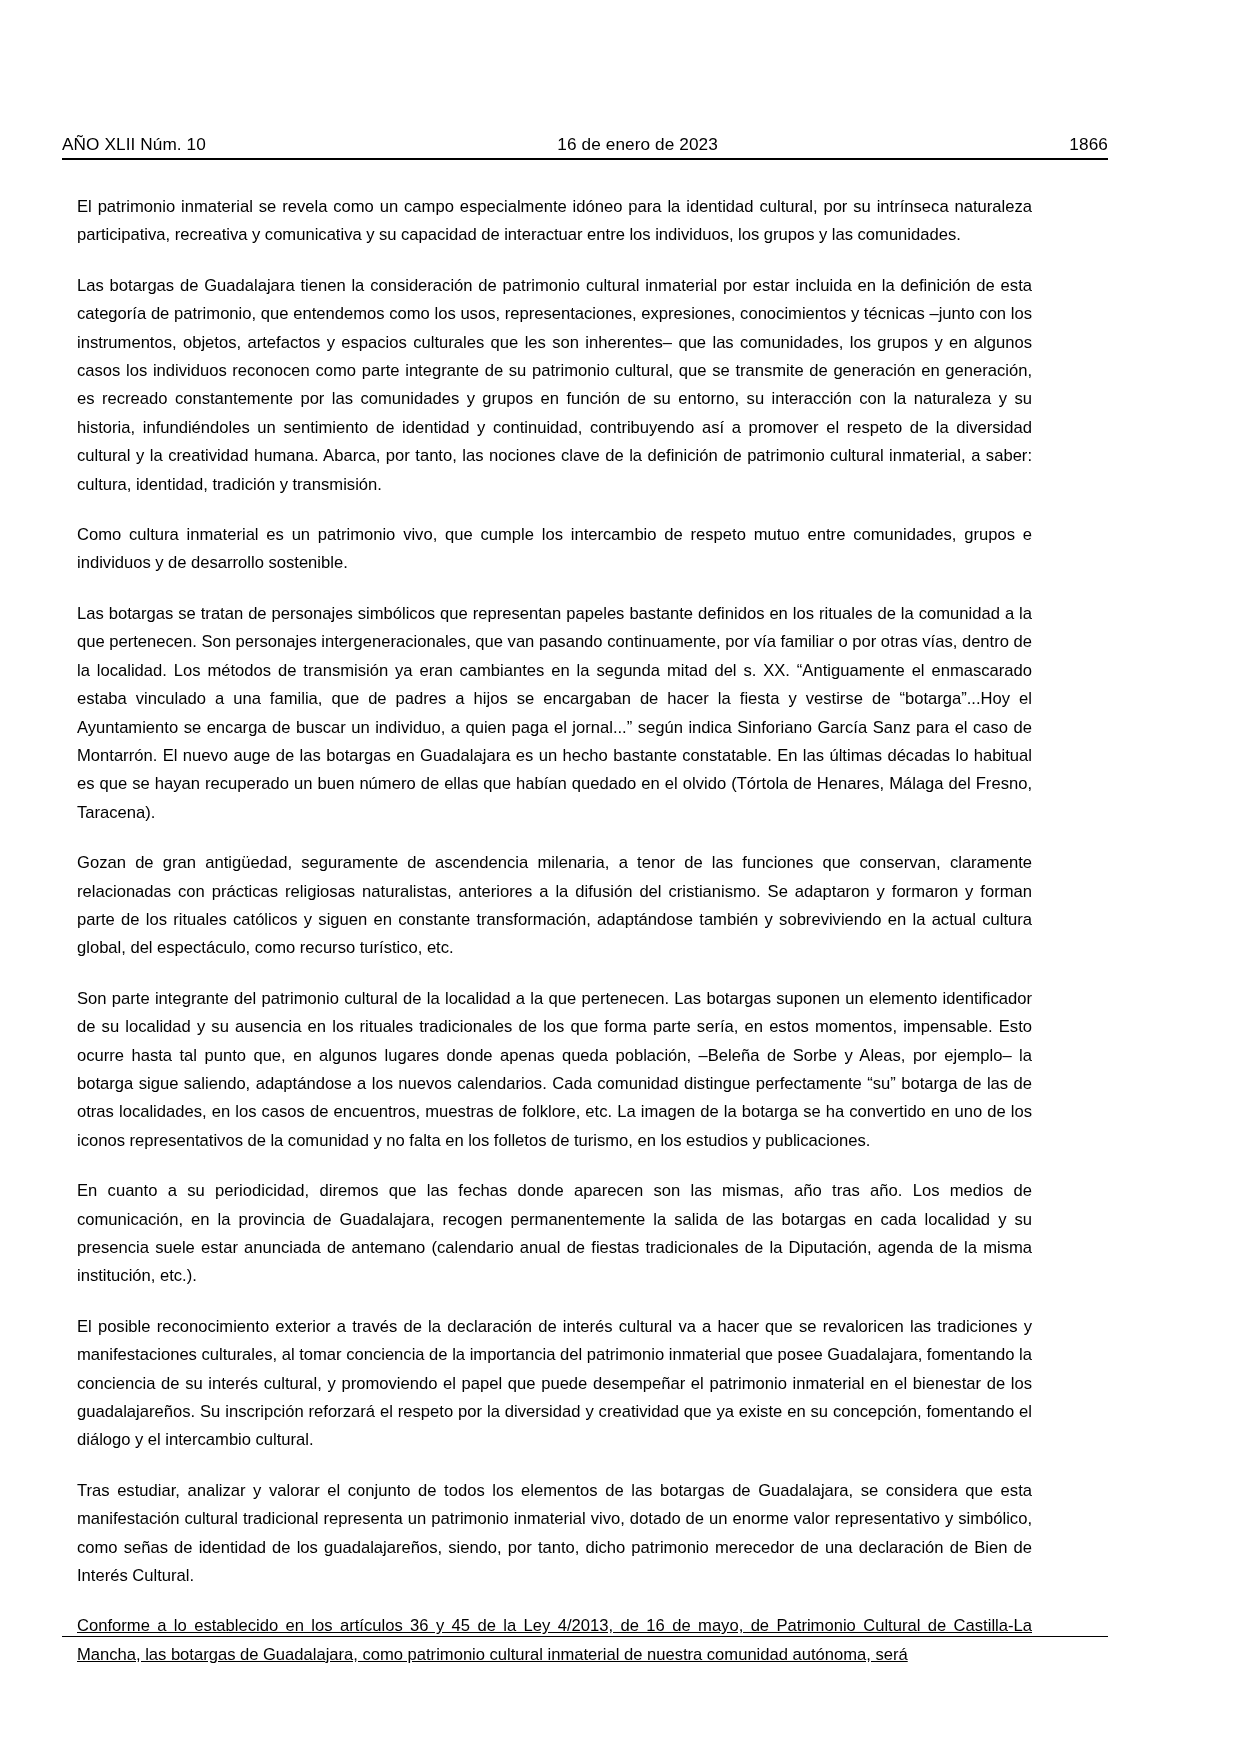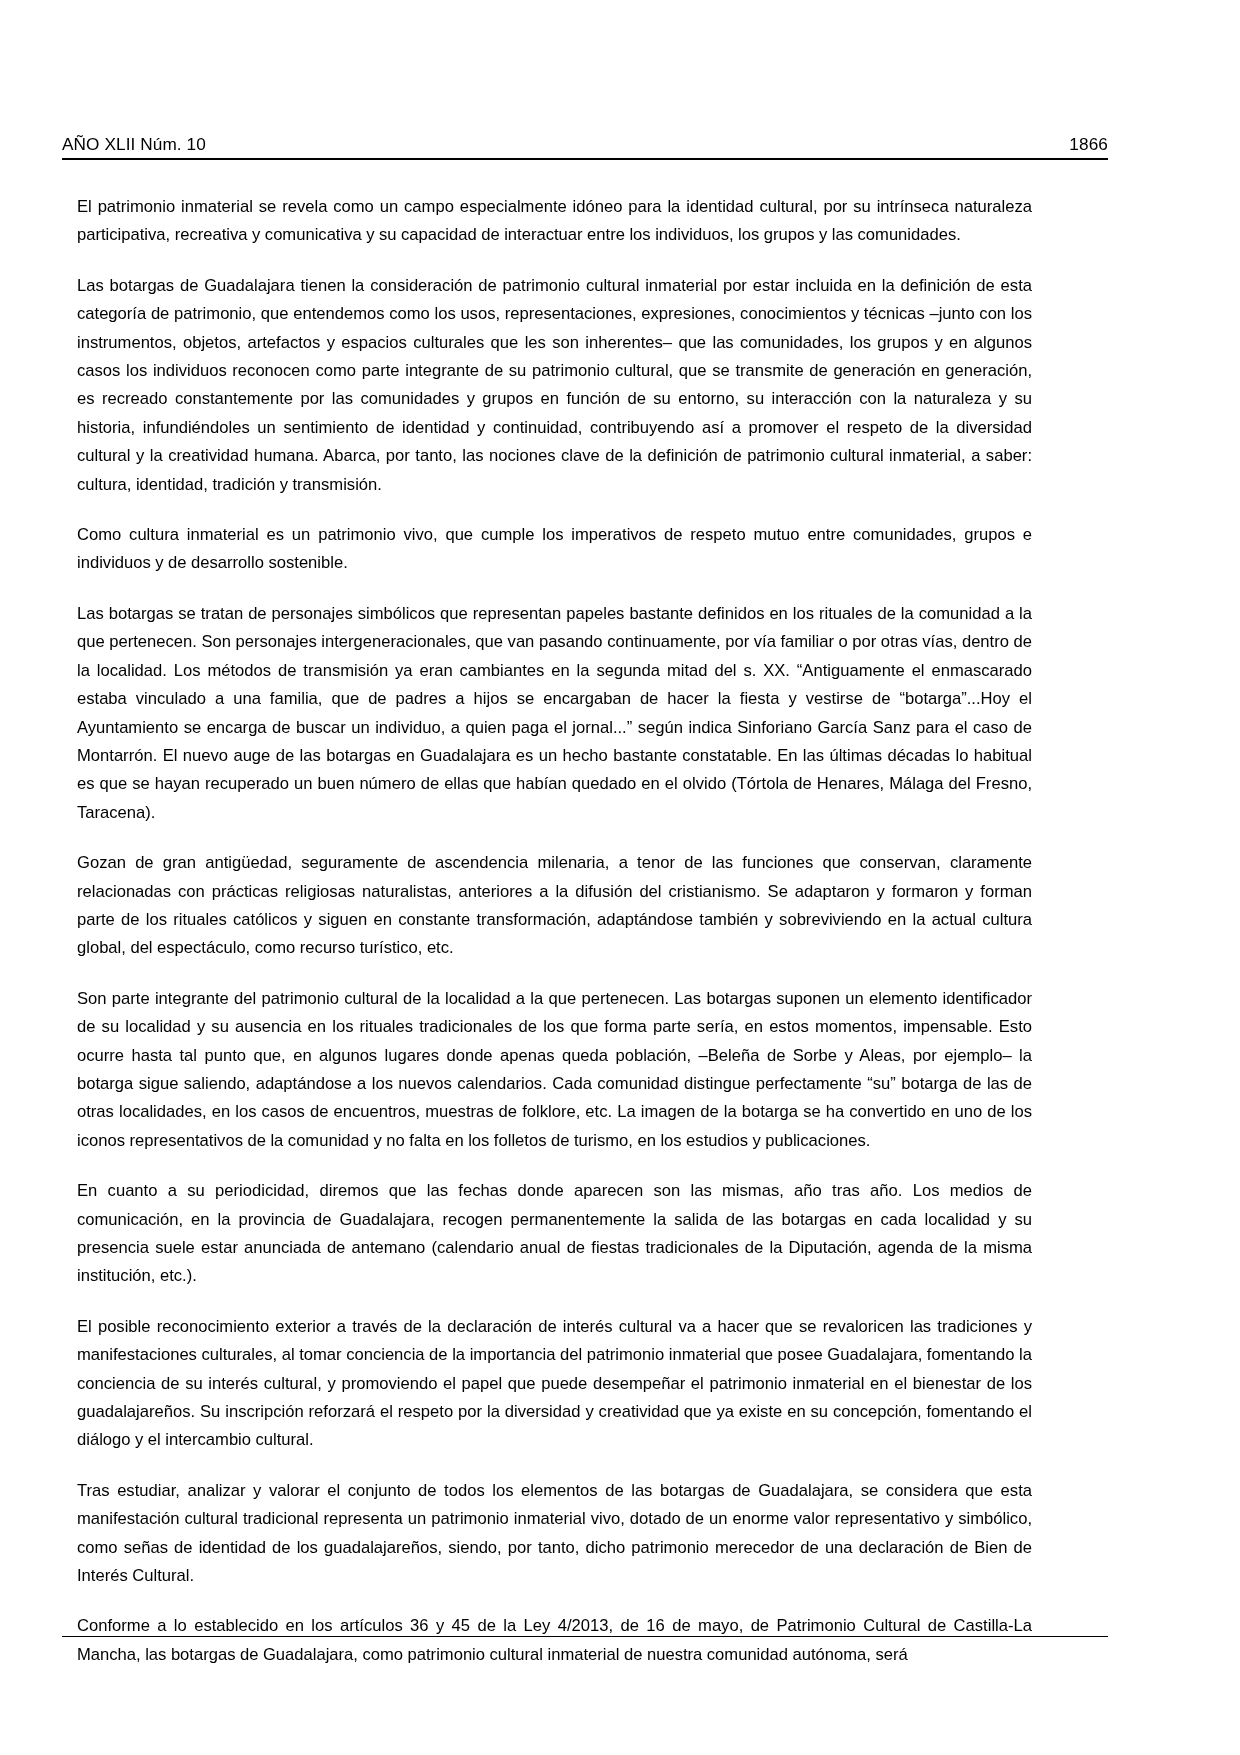--- a/index.html
+++ b/index.html
@@ -78,41 +78,43 @@
     margin-top: 25px;
   }
   .content p {
     margin: 0 0 22px 0;
     text-align: justify;
     text-align-last: left;
     word-spacing: -0.1px;
   }
   .content p.last {
     margin-bottom: 0;
+    text-decoration: underline;
   }
   .content p.plain {
     text-align: left;
   }
 </style>
 </head>
 <body>
 
 <div class="page">
 
   <div class="page-header">
     <span class="hdr-left">AÑO XLII  Núm. 10</span>
+    <span class="hdr-center">16 de enero de 2023</span>
     <span class="hdr-right">1866</span>
   </div>
 
   <div class="rule-top"></div>
 
   <div class="content">
     <p>El patrimonio inmaterial se revela como un campo especialmente idóneo para la identidad cultural, por su intrínseca naturaleza participativa, recreativa y comunicativa y su capacidad de interactuar entre los individuos, los grupos y las comunidades.</p>
     <p>Las botargas de Guadalajara tienen la consideración de patrimonio cultural inmaterial por estar incluida en la definición de esta categoría de patrimonio, que entendemos como los usos, representaciones, expresiones, conocimientos y técnicas –junto con los instrumentos, objetos, artefactos y espacios culturales que les son inherentes– que las comunidades, los grupos y en algunos casos los individuos reconocen como parte integrante de su patrimonio cultural, que se transmite de generación en generación, es recreado constantemente por las comunidades y grupos en función de su entorno, su interacción con la naturaleza y su historia, infundiéndoles un sentimiento de identidad y continuidad, contribuyendo así a promover el respeto de la diversidad cultural y la creatividad humana. Abarca, por tanto, las nociones clave de la definición de patrimonio cultural inmaterial, a saber: cultura, identidad, tradición y transmisión.</p>
-    <p>Como cultura inmaterial es un patrimonio vivo, que cumple los imperativos de respeto mutuo entre comunidades, grupos e individuos y de desarrollo sostenible.</p>
+    <p>Como cultura inmaterial es un patrimonio vivo, que cumple los intercambio de respeto mutuo entre comunidades, grupos e individuos y de desarrollo sostenible.</p>
     <p>Las botargas se tratan de personajes simbólicos que representan papeles bastante definidos en los rituales de la comunidad a la que pertenecen. Son personajes intergeneracionales, que van pasando continuamente, por vía familiar o por otras vías, dentro de la localidad. Los métodos de transmisión ya eran cambiantes en la segunda mitad del s. XX. “Antiguamente el enmascarado estaba vinculado a una familia, que de padres a hijos se encargaban de hacer la fiesta y vestirse de “botarga”...Hoy el Ayuntamiento se encarga de buscar un individuo, a quien paga el jornal...” según indica Sinforiano García Sanz para el caso de Montarrón. El nuevo auge de las botargas en Guadalajara es un hecho bastante constatable. En las últimas décadas lo habitual es que se hayan recuperado un buen número de ellas que habían quedado en el olvido (Tórtola de Henares, Málaga del Fresno, Taracena).</p>
     <p>Gozan de gran antigüedad, seguramente de ascendencia milenaria, a tenor de las funciones que conservan, claramente relacionadas con prácticas religiosas naturalistas, anteriores a la difusión del cristianismo. Se adaptaron y formaron y forman parte de los rituales católicos y siguen en constante transformación, adaptándose también y sobreviviendo en la actual cultura global, del espectáculo, como recurso turístico, etc.</p>
     <p>Son parte integrante del patrimonio cultural de la localidad a la que pertenecen. Las botargas suponen un elemento identificador de su localidad y su ausencia en los rituales tradicionales de los que forma parte sería, en estos momentos, impensable. Esto ocurre hasta tal punto que, en algunos lugares donde apenas queda población, –Beleña de Sorbe y Aleas, por ejemplo– la botarga sigue saliendo, adaptándose a los nuevos calendarios. Cada comunidad distingue perfectamente “su” botarga de las de otras localidades, en los casos de encuentros, muestras de folklore, etc. La imagen de la botarga se ha convertido en uno de los iconos representativos de la comunidad y no falta en los folletos de turismo, en los estudios y publicaciones.</p>
     <p>En cuanto a su periodicidad, diremos que las fechas donde aparecen son las mismas, año tras año. Los medios de comunicación, en la provincia de Guadalajara, recogen permanentemente la salida de las botargas en cada localidad y su presencia suele estar anunciada de antemano (calendario anual de fiestas tradicionales de la Diputación, agenda de la misma institución, etc.).</p>
     <p>El posible reconocimiento exterior a través de la declaración de interés cultural va a hacer que se revaloricen las tradiciones y manifestaciones culturales, al tomar conciencia de la importancia del patrimonio inmaterial que posee Guadalajara, fomentando la conciencia de su interés cultural, y promoviendo el papel que puede desempeñar el patrimonio inmaterial en el bienestar de los guadalajareños. Su inscripción reforzará el respeto por la diversidad y creatividad que ya existe en su concepción, fomentando el diálogo y el intercambio cultural.</p>
     <p>Tras estudiar, analizar y valorar el conjunto de todos los elementos de las botargas de Guadalajara, se considera que esta manifestación cultural tradicional representa un patrimonio inmaterial vivo, dotado de un enorme valor representativo y simbólico, como señas de identidad de los guadalajareños, siendo, por tanto, dicho patrimonio merecedor de una declaración de Bien de Interés Cultural.</p>
     <p class="last">Conforme a lo establecido en los artículos 36 y 45 de la Ley 4/2013, de 16 de mayo, de Patrimonio Cultural de Castilla-La Mancha, las botargas de Guadalajara, como patrimonio cultural inmaterial de nuestra comunidad autónoma, será</p>
   </div>
 
   <div class="rule-bottom"></div>

